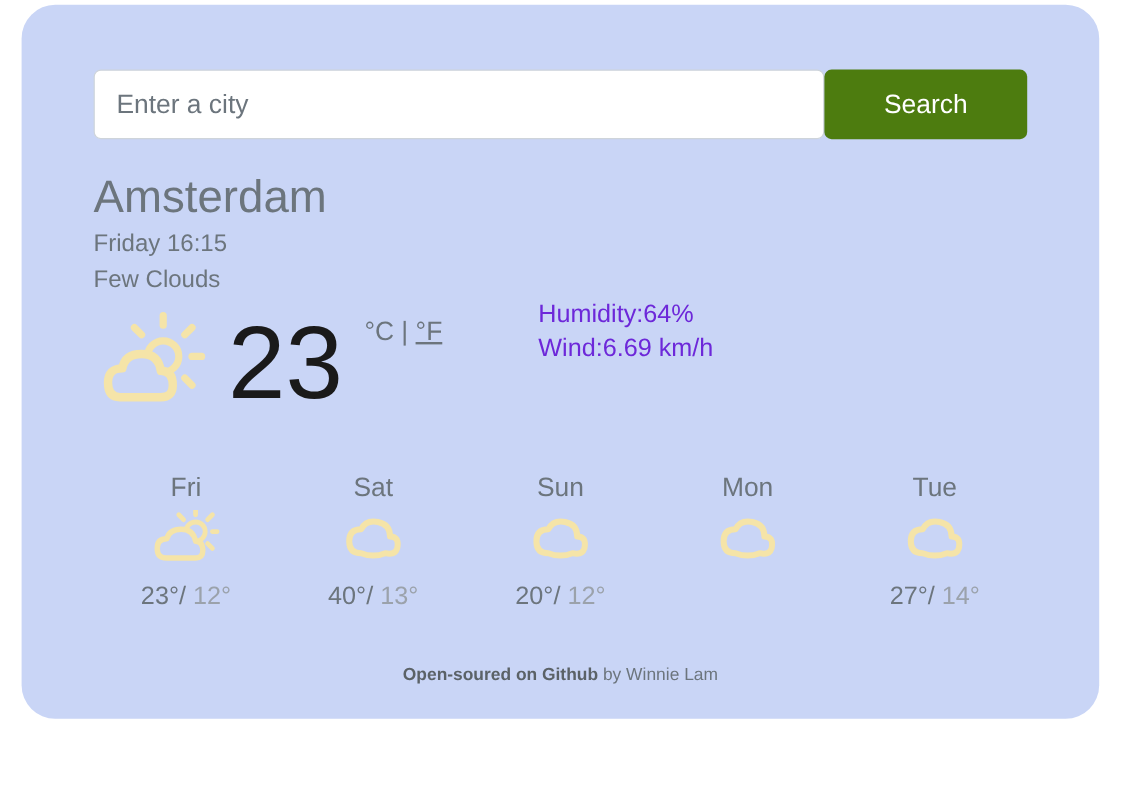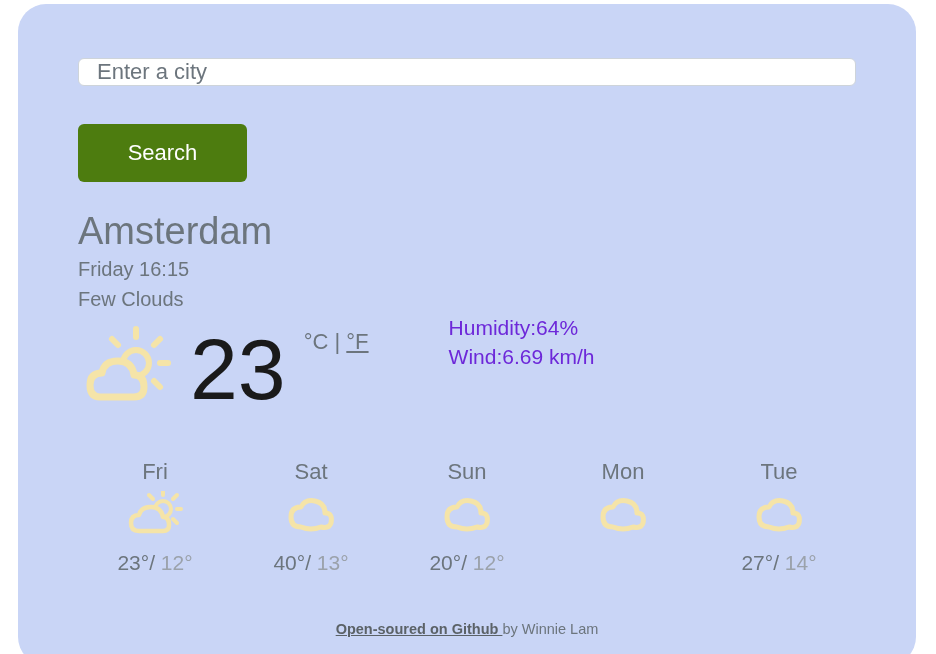--- a/index.html
+++ b/index.html
@@ -10,23 +10,21 @@
     }
     .card {
       background: #c9d5f6;
       border-radius: 28px;
       margin: 4px 18px;
       padding: 54px 60px 28px 60px;
       width: 898px;
     }
     .search-row {
       display: flex;
-      gap: 38px;
       margin-bottom: 28px;
-      flex-direction: column;
     }
     .search-input {
       flex: 1;
       height: 58px;
       border: 1px solid #ced4da;
       border-radius: 6px;
       padding: 0 18px;
       font-size: 22px;
       color: #6c757d;
       background: #fff;
@@ -124,21 +122,20 @@
     }
     .day-temps .low { color: #9ba2ab; }
     .footer {
       text-align: center;
       margin-top: 46px;
       font-size: 14.5px;
       color: #6c757d;
     }
     .footer a {
       color: #5b6267;
-      text-decoration: underline;
       font-weight: bold;
       cursor: pointer;
     }
     svg { display: block; }
   </style>
 </head>
 <body>
 
 <div class="card">
 

